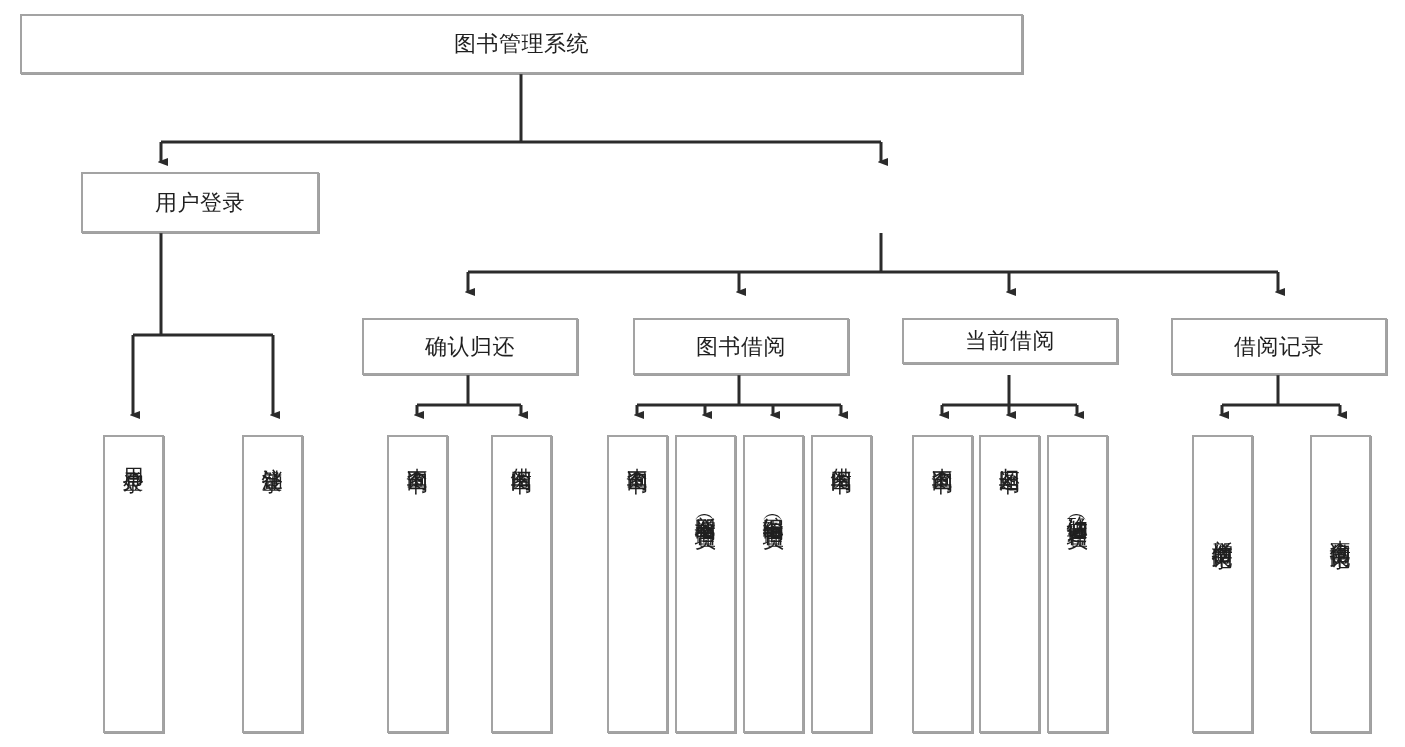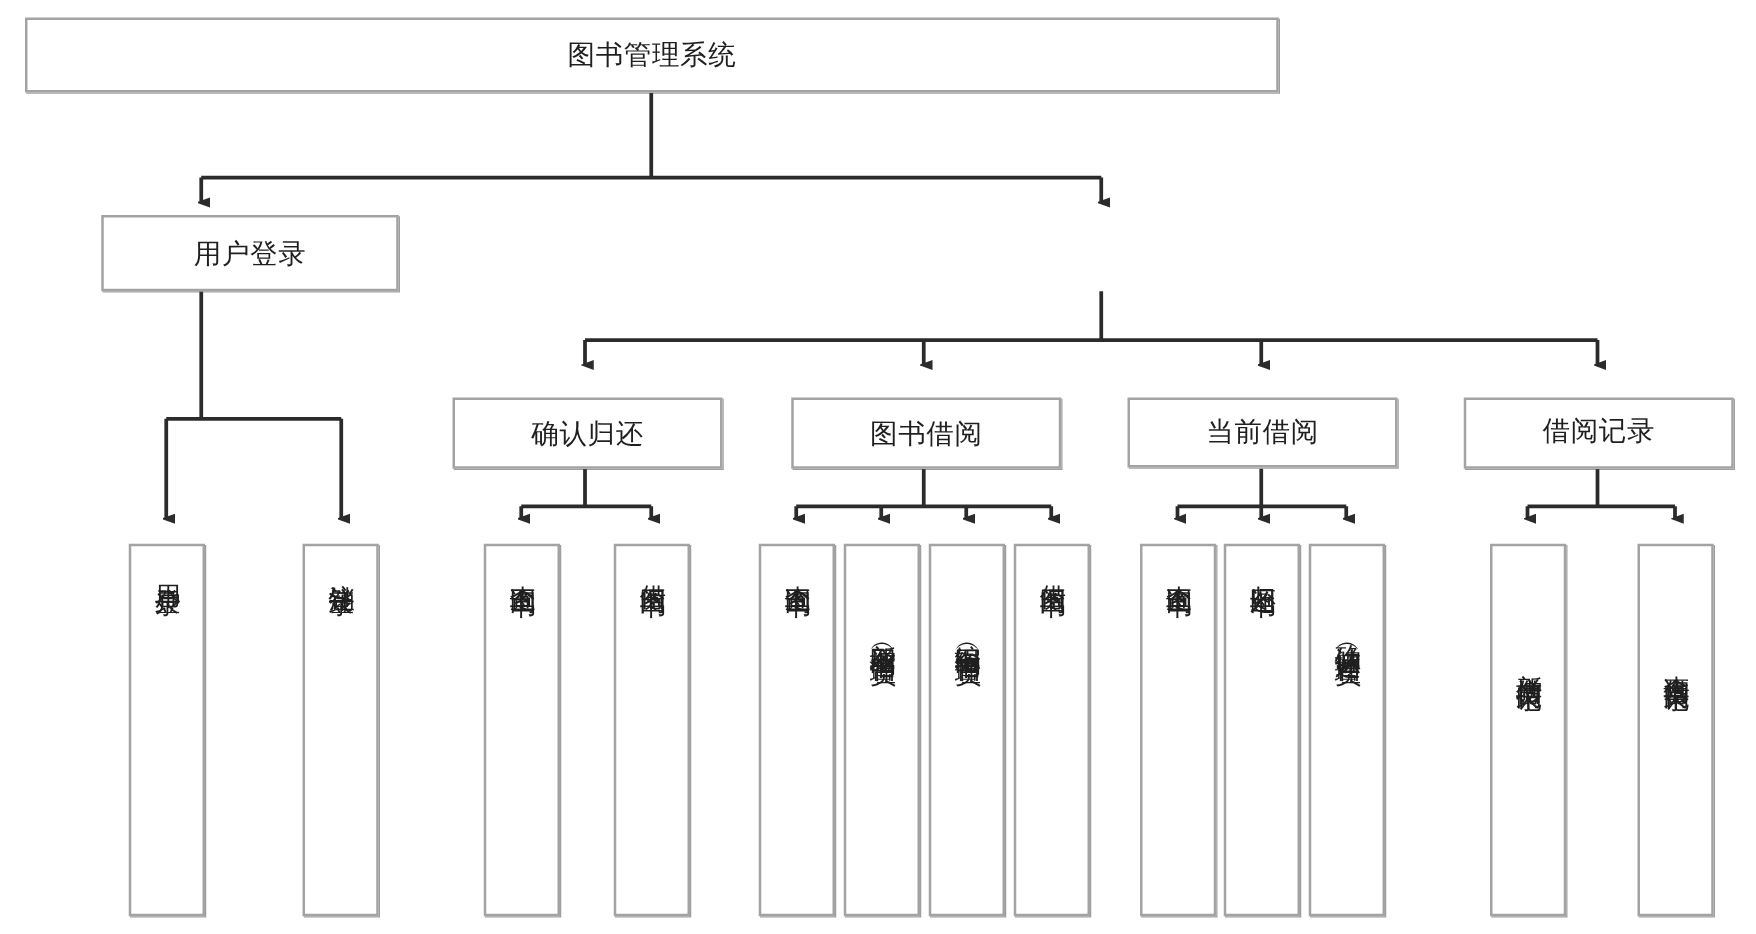--- a/index.html
+++ b/index.html
@@ -135,25 +135,25 @@
 
 
   <div class="node" style="left:362px;top:318px;width:216px;height:57px;">
     <span class="lbl">确认归还</span>
   </div>
 
   <div class="node" style="left:633px;top:318px;width:216px;height:57px;">
     <span class="lbl">图书借阅</span>
   </div>
 
-  <div class="node" style="left:902px;top:318px;width:216px;height:56px;justify-content:center;">
+  <div class="node" style="left:902px;top:318px;width:216px;height:46px;justify-content:center;">
     <span class="lbl">当前借阅</span>
   </div>
 
-  <div class="node" style="left:1171px;top:318px;width:216px;height:57px;font-family:Liberation Mono, monospace;">
+  <div class="node" style="left:1171px;top:318px;width:216px;height:57px;">
     <span class="lbl">借阅记录</span>
   </div>
 
   <div class="node vert" style="left:103px;top:435px;width:61px;height:298px;">
     <span class="lbl">用户登录</span>
   </div>
 
   <div class="node vert" style="left:242px;top:435px;width:61px;height:298px;">
     <span class="lbl">注销登录</span>
   </div>

